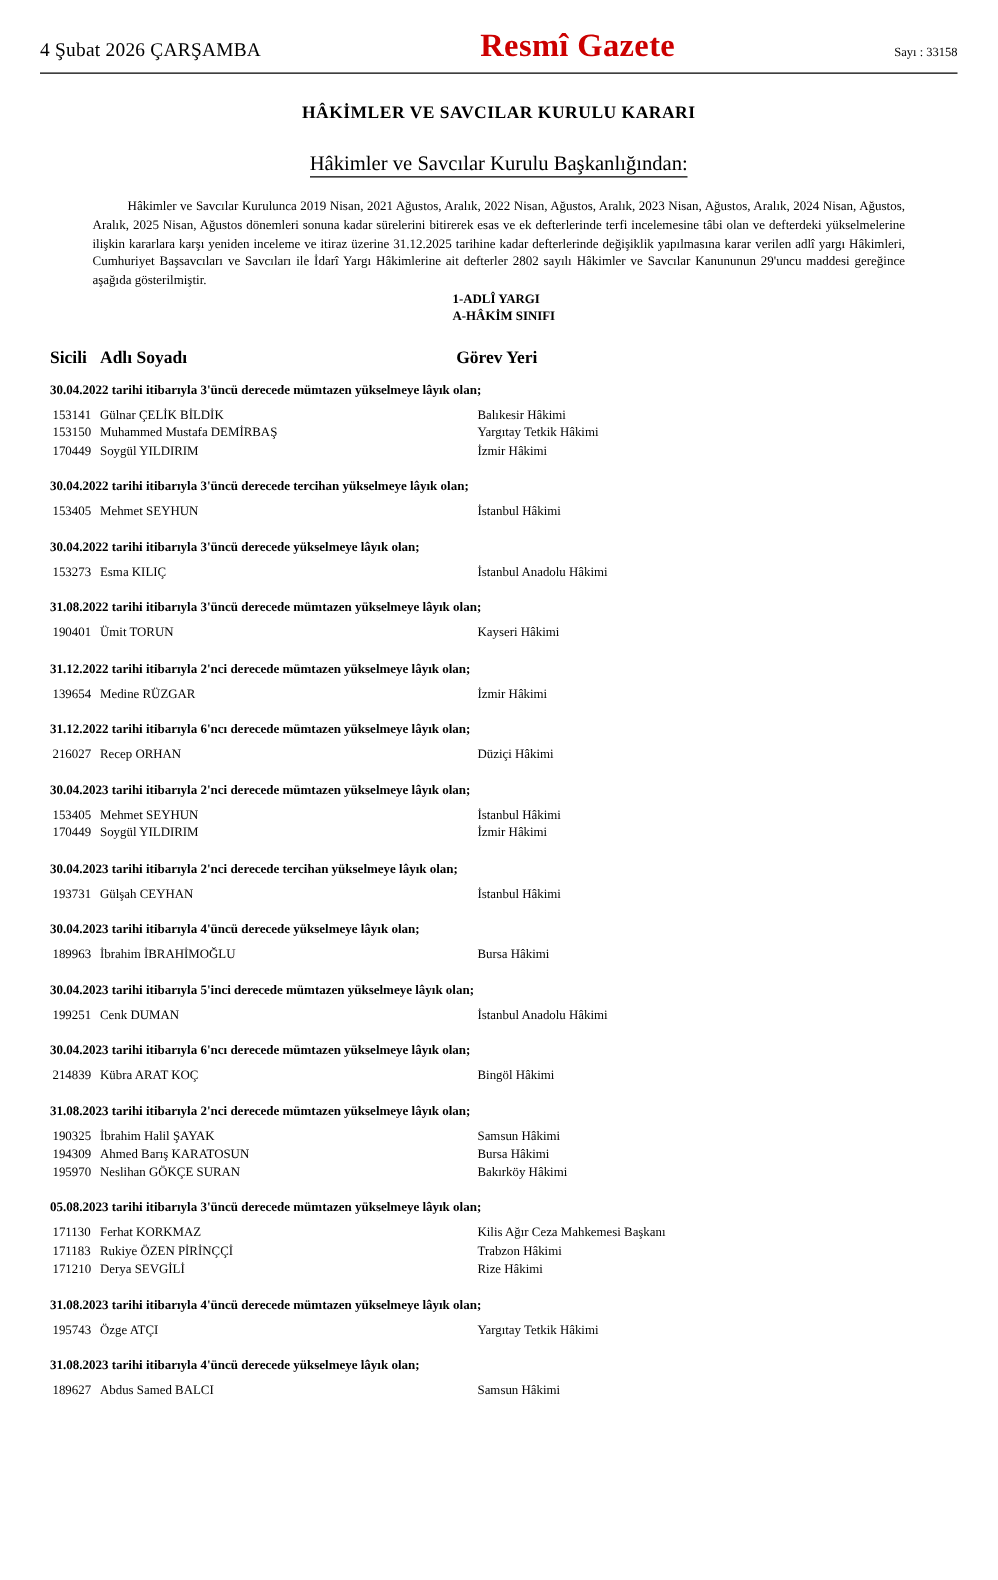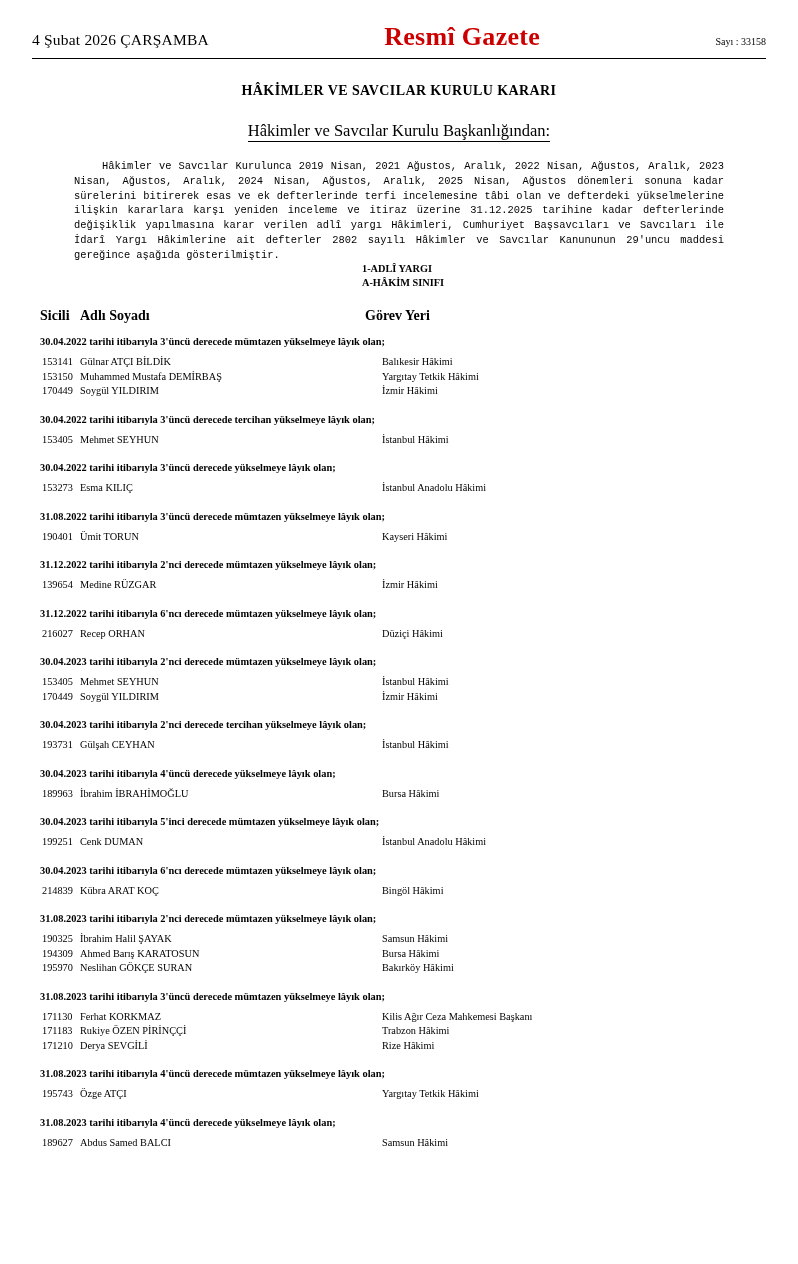--- a/index.html
+++ b/index.html
@@ -70,21 +70,20 @@
     padding-bottom: 1px;
   }
 
   
   .intro {
     margin: 18px 42px 0 42px;
     font-size: 10.4px;
     line-height: 1.42;
     text-align: justify;
     text-indent: 28px;
-    font-family: Liberation Mono, monospace;
   }
 
   
   .section-center {
     padding-left: 330px;
     font-size: 10.3px;
     font-weight: bold;
     line-height: 1.35;
   }
 
@@ -145,21 +144,21 @@
     <div class="col-sicil">Sicili</div>
     <div class="col-name">Adlı Soyadı</div>
     <div class="col-duty">Görev Yeri</div>
   </div>
 
   <div id="groups-container">
       <div class="group">
         <div class="group-title">30.04.2022 tarihi itibarıyla 3'üncü derecede mümtazen yükselmeye lâyık olan;</div>
         <div class="row">
           <span class="sicil">153141</span>
-          <span class="name">Gülnar ATÇI BİLDİK</span>
+          <span class="name">Gülnar ÇELİK BİLDİK</span>
           <span class="duty">Balıkesir Hâkimi</span>
         </div>
         <div class="row">
           <span class="sicil">153150</span>
           <span class="name">Muhammed Mustafa DEMİRBAŞ</span>
           <span class="duty">Yargıtay Tetkik Hâkimi</span>
         </div>
         <div class="row">
           <span class="sicil">170449</span>
           <span class="name">Soygül YILDIRIM</span>
@@ -263,21 +262,21 @@
           <span class="name">Ahmed Barış KARATOSUN</span>
           <span class="duty">Bursa Hâkimi</span>
         </div>
         <div class="row">
           <span class="sicil">195970</span>
           <span class="name">Neslihan GÖKÇE SURAN</span>
           <span class="duty">Bakırköy Hâkimi</span>
         </div>
       </div>
       <div class="group">
-        <div class="group-title">31.08.2023 tarihi itibarıyla 3'üncü derecede mümtazen yükselmeye lâyık olan;</div>
+        <div class="group-title">05.08.2023 tarihi itibarıyla 3'üncü derecede mümtazen yükselmeye lâyık olan;</div>
         <div class="row">
           <span class="sicil">171130</span>
           <span class="name">Ferhat KORKMAZ</span>
           <span class="duty">Kilis Ağır Ceza Mahkemesi Başkanı</span>
         </div>
         <div class="row">
           <span class="sicil">171183</span>
           <span class="name">Rukiye ÖZEN PİRİNÇÇİ</span>
           <span class="duty">Trabzon Hâkimi</span>
         </div>

